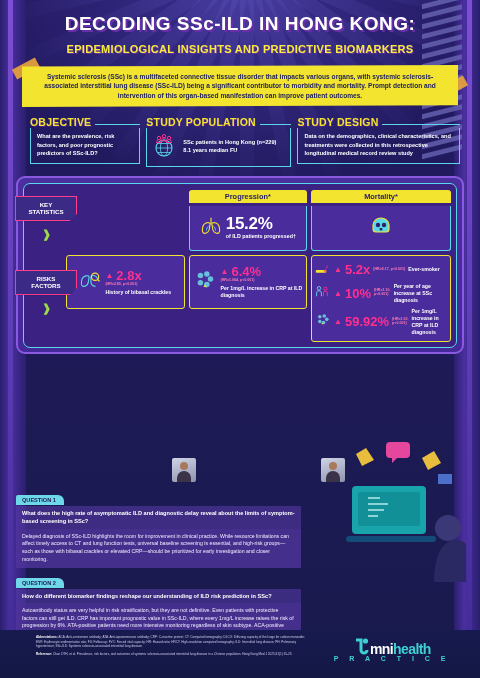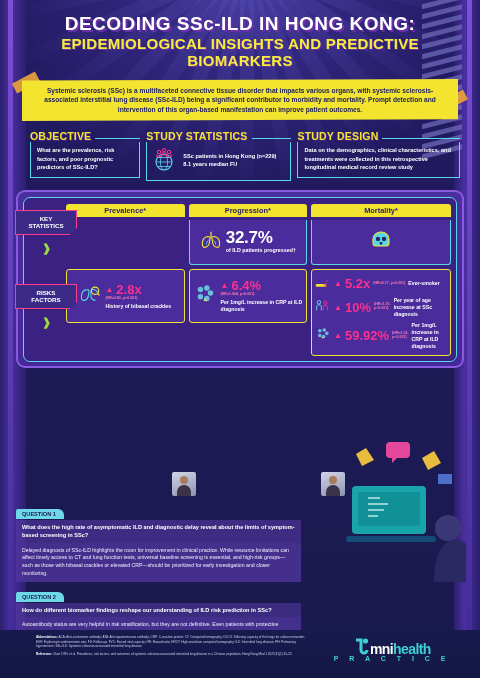--- a/index.html
+++ b/index.html
@@ -42,22 +42,22 @@
     background:#6e6ab8; transform:skewY(-14deg); opacity:.75;
   }
   
   .header { position:relative; padding:14px 34px 0; text-align:center; }
   .title1 {
     font-size:19px; font-weight:bold; letter-spacing:.5px;
     color:#ffffff; text-shadow:2px 2px 0 #6a2ea8;
     line-height:1.05;
   }
   .title2 {
-    font-size:15px; font-weight:bold; letter-spacing:.3px;
-    color:#f5ee3a; margin-top:1px; text-shadow:1px 1px 0 #6a2ea8;
+    font-size:11px; font-weight:bold; letter-spacing:.3px;
+    color:#f5ee3a; margin-top:9px; text-shadow:1px 1px 0 #6a2ea8;
   }
   
   .banner-wrap { position:relative; margin:10px 22px 0; }
   .banner {
     background:#f3e52f; color:#21225e;
     font-size:6.6px; font-weight:bold; line-height:1.42;
     padding:7px 16px; text-align:center;
     clip-path:polygon(0 4%,100% 0,100% 96%,0% 100%);
   }
   .tape { position:absolute; width:26px; height:11px; background:#e8a33c; opacity:.92; }
@@ -285,21 +285,21 @@
       <h3>OBJECTIVE</h3>
       <div class="head-line"></div>
     </div>
     <div class="info-box">
       <span>What are the prevalence, risk factors, and poor prognostic predictors of SSc-ILD?</span>
     </div>
   </div>
 
   <div class="info-col c2">
     <div class="info-head">
-      <h3>STUDY STATISTICS</h3>
+      <h3>STUDY POPULATION</h3>
       <div class="head-line"></div>
     </div>
     <div class="info-box withicon">
       <span class="globe-icon">
         <svg width="26" height="26" viewBox="0 0 26 26">
           <circle cx="13" cy="16" r="8" fill="none" stroke="#5ad7e8" stroke-width="1.1"></circle>
           <ellipse cx="13" cy="16" rx="3.6" ry="8" fill="none" stroke="#5ad7e8" stroke-width=".8"></ellipse>
           <line x1="5" y1="16" x2="21" y2="16" stroke="#5ad7e8" stroke-width=".8"></line>
           <line x1="6.3" y1="11.5" x2="19.7" y2="11.5" stroke="#5ad7e8" stroke-width=".8"></line>
           <line x1="6.3" y1="20.5" x2="19.7" y2="20.5" stroke="#5ad7e8" stroke-width=".8"></line>
@@ -337,37 +337,36 @@
     <div class="chev c-a">❱</div>
     <div class="tab t2">
       <span>RISKS</span><br>
       <span>FACTORS</span>
     </div>
     <div class="chev c-b">❱</div>
 
     <div class="stat-cols">
 
       <div class="scol">
-        <div class="scap">Prevalence*</div>
       </div>
 
       <div class="scol">
         <div class="scap">Progression*</div>
         <div class="sbody">
           <span>
             <svg width="22" height="22" viewBox="0 0 24 24">
               <path d="M12 3v7" stroke="#f3e52f" stroke-width="1.3" fill="none"></path>
               <path d="M11 10c0-3-7-2-8 3s0 7 2 7 4-1 5-4z" fill="none" stroke="#f3e52f" stroke-width="1.2"></path>
               <path d="M13 10c0-3 7-2 8 3s0 7-2 7-4-1-5-4z" fill="none" stroke="#f3e52f" stroke-width="1.2"></path>
               <path d="M9.5 12c-1.5 1-2.5 3-2.5 5" stroke="#5ad7e8" stroke-width="1" fill="none"></path>
               <path d="M14.5 12c1.5 1 2.5 3 2.5 5" stroke="#5ad7e8" stroke-width="1" fill="none"></path>
             </svg>
           </span>
           <div>
-            <div class="big-pct">32.7%</div>
+            <div class="big-pct">15.2%</div>
             <div class="sub-pct">of ILD patients progressed†</div>
           </div>
         </div>
       </div>
 
       <div class="scol wide">
         <div class="scap">Mortality*</div>
         <div class="sbody mort">
           <span>
             <svg width="24" height="24" viewBox="0 0 24 24">

